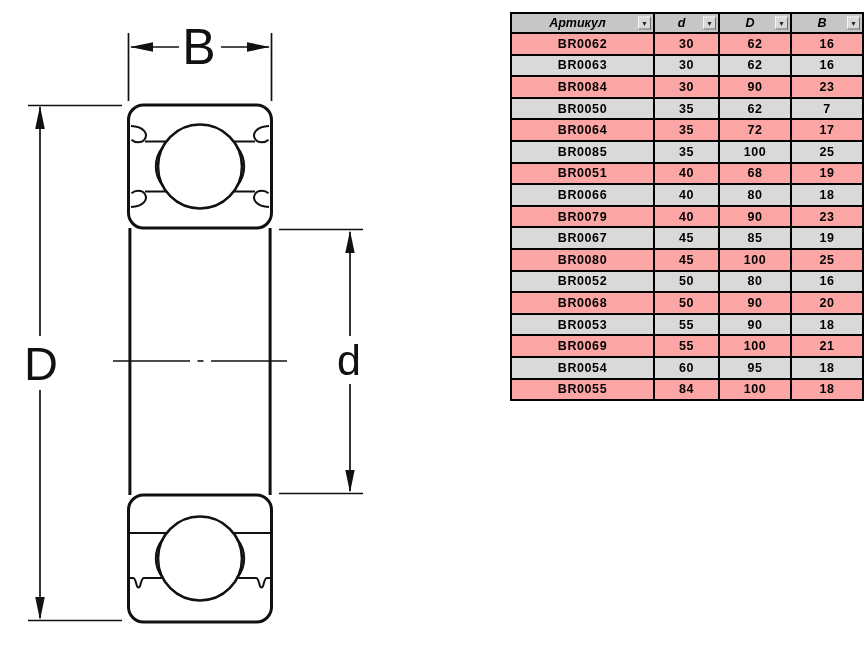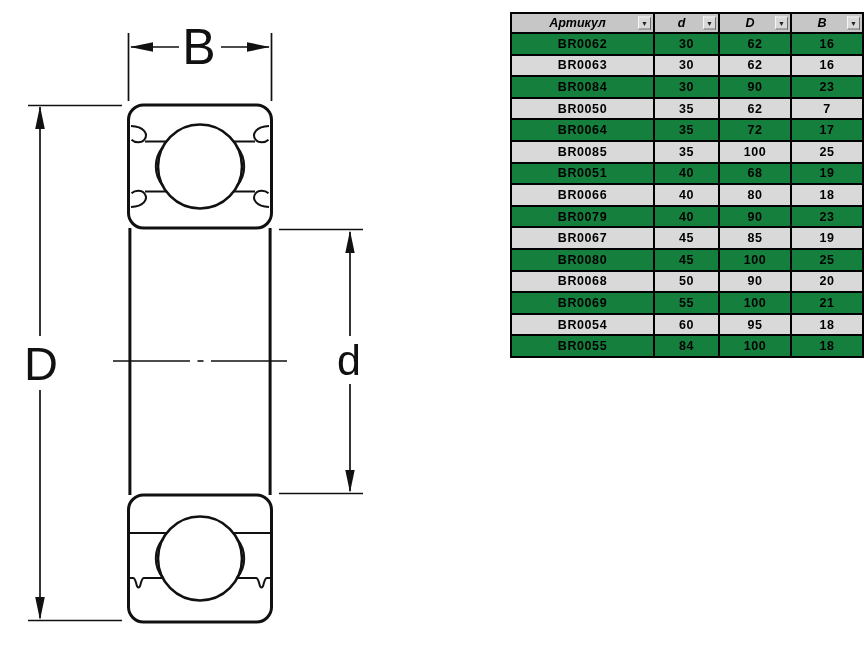--- a/index.html
+++ b/index.html
@@ -4,21 +4,21 @@
 <style>
   html,body{margin:0;padding:0;}
   body{
     width:868px;height:650px;position:relative;background:#ffffff;
     font-family:"Liberation Sans",sans-serif;overflow:hidden;
   }
   .diagram-wrap{position:absolute;left:0;top:0;width:500px;height:650px;}
   .dim-label{font-family:"Liberation Sans",sans-serif;fill:#111;}
 
   .table-wrap{position:absolute;left:510px;top:12px;}
-  table{border-collapse:collapse;table-layout:fixed;background:#15803d;}
+  table{border-collapse:collapse;table-layout:fixed;background:#fca5a5;}
   th,td{border:2px solid #000;padding:0;overflow:hidden;}
   th{
     height:18px;background:#c6c6c6;position:relative;
     font-style:italic;font-weight:700;font-size:12.5px;color:#000;
     text-align:center;vertical-align:middle;
   }
   td{
     height:19.6px;text-align:center;vertical-align:middle;
     font-weight:700;font-size:12.5px;letter-spacing:0.6px;color:#000;
   }
@@ -200,24 +200,36 @@
           <td>85</td>
           <td>19</td>
         </tr>
         <tr>
           <td>BR0080</td>
           <td>45</td>
           <td>100</td>
           <td>25</td>
         </tr>
         <tr>
+          <td>BR0052</td>
+          <td>50</td>
+          <td>80</td>
+          <td>16</td>
+        </tr>
+        <tr>
           <td>BR0068</td>
           <td>50</td>
           <td>90</td>
           <td>20</td>
+        </tr>
+        <tr>
+          <td>BR0053</td>
+          <td>55</td>
+          <td>90</td>
+          <td>18</td>
         </tr>
         <tr>
           <td>BR0069</td>
           <td>55</td>
           <td>100</td>
           <td>21</td>
         </tr>
         <tr>
           <td>BR0054</td>
           <td>60</td>

